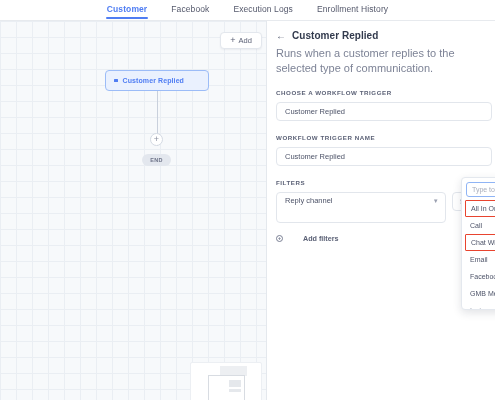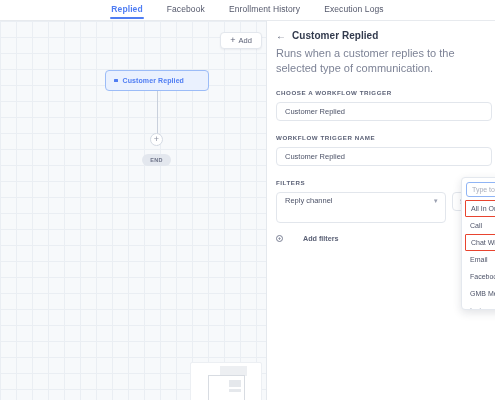--- a/index.html
+++ b/index.html
@@ -164,24 +164,24 @@
   }
   .dd-opt.marked { border: 1px solid #e8442f; border-radius: 1px; }
   .dd-opt.cut { color: #9aa0b0; }
 </style>
 </head>
 <body>
 
 <div id="app">
 
   <div class="tabbar">
-    <div class="tab active"><span>Replied</span></div>
+    <div class="tab active"><span>Customer</span></div>
     <div class="tab"><span>Facebook</span></div>
+    <div class="tab"><span>Execution Logs</span></div>
     <div class="tab"><span>Enrollment History</span></div>
-    <div class="tab"><span>Execution Logs</span></div>
   </div>
 
   <div class="canvas">
     <div class="add-btn">
       <span class="plus">+</span>
       <span>Add</span>
     </div>
 
     <div class="node">
       <span class="node-dot"></span>

